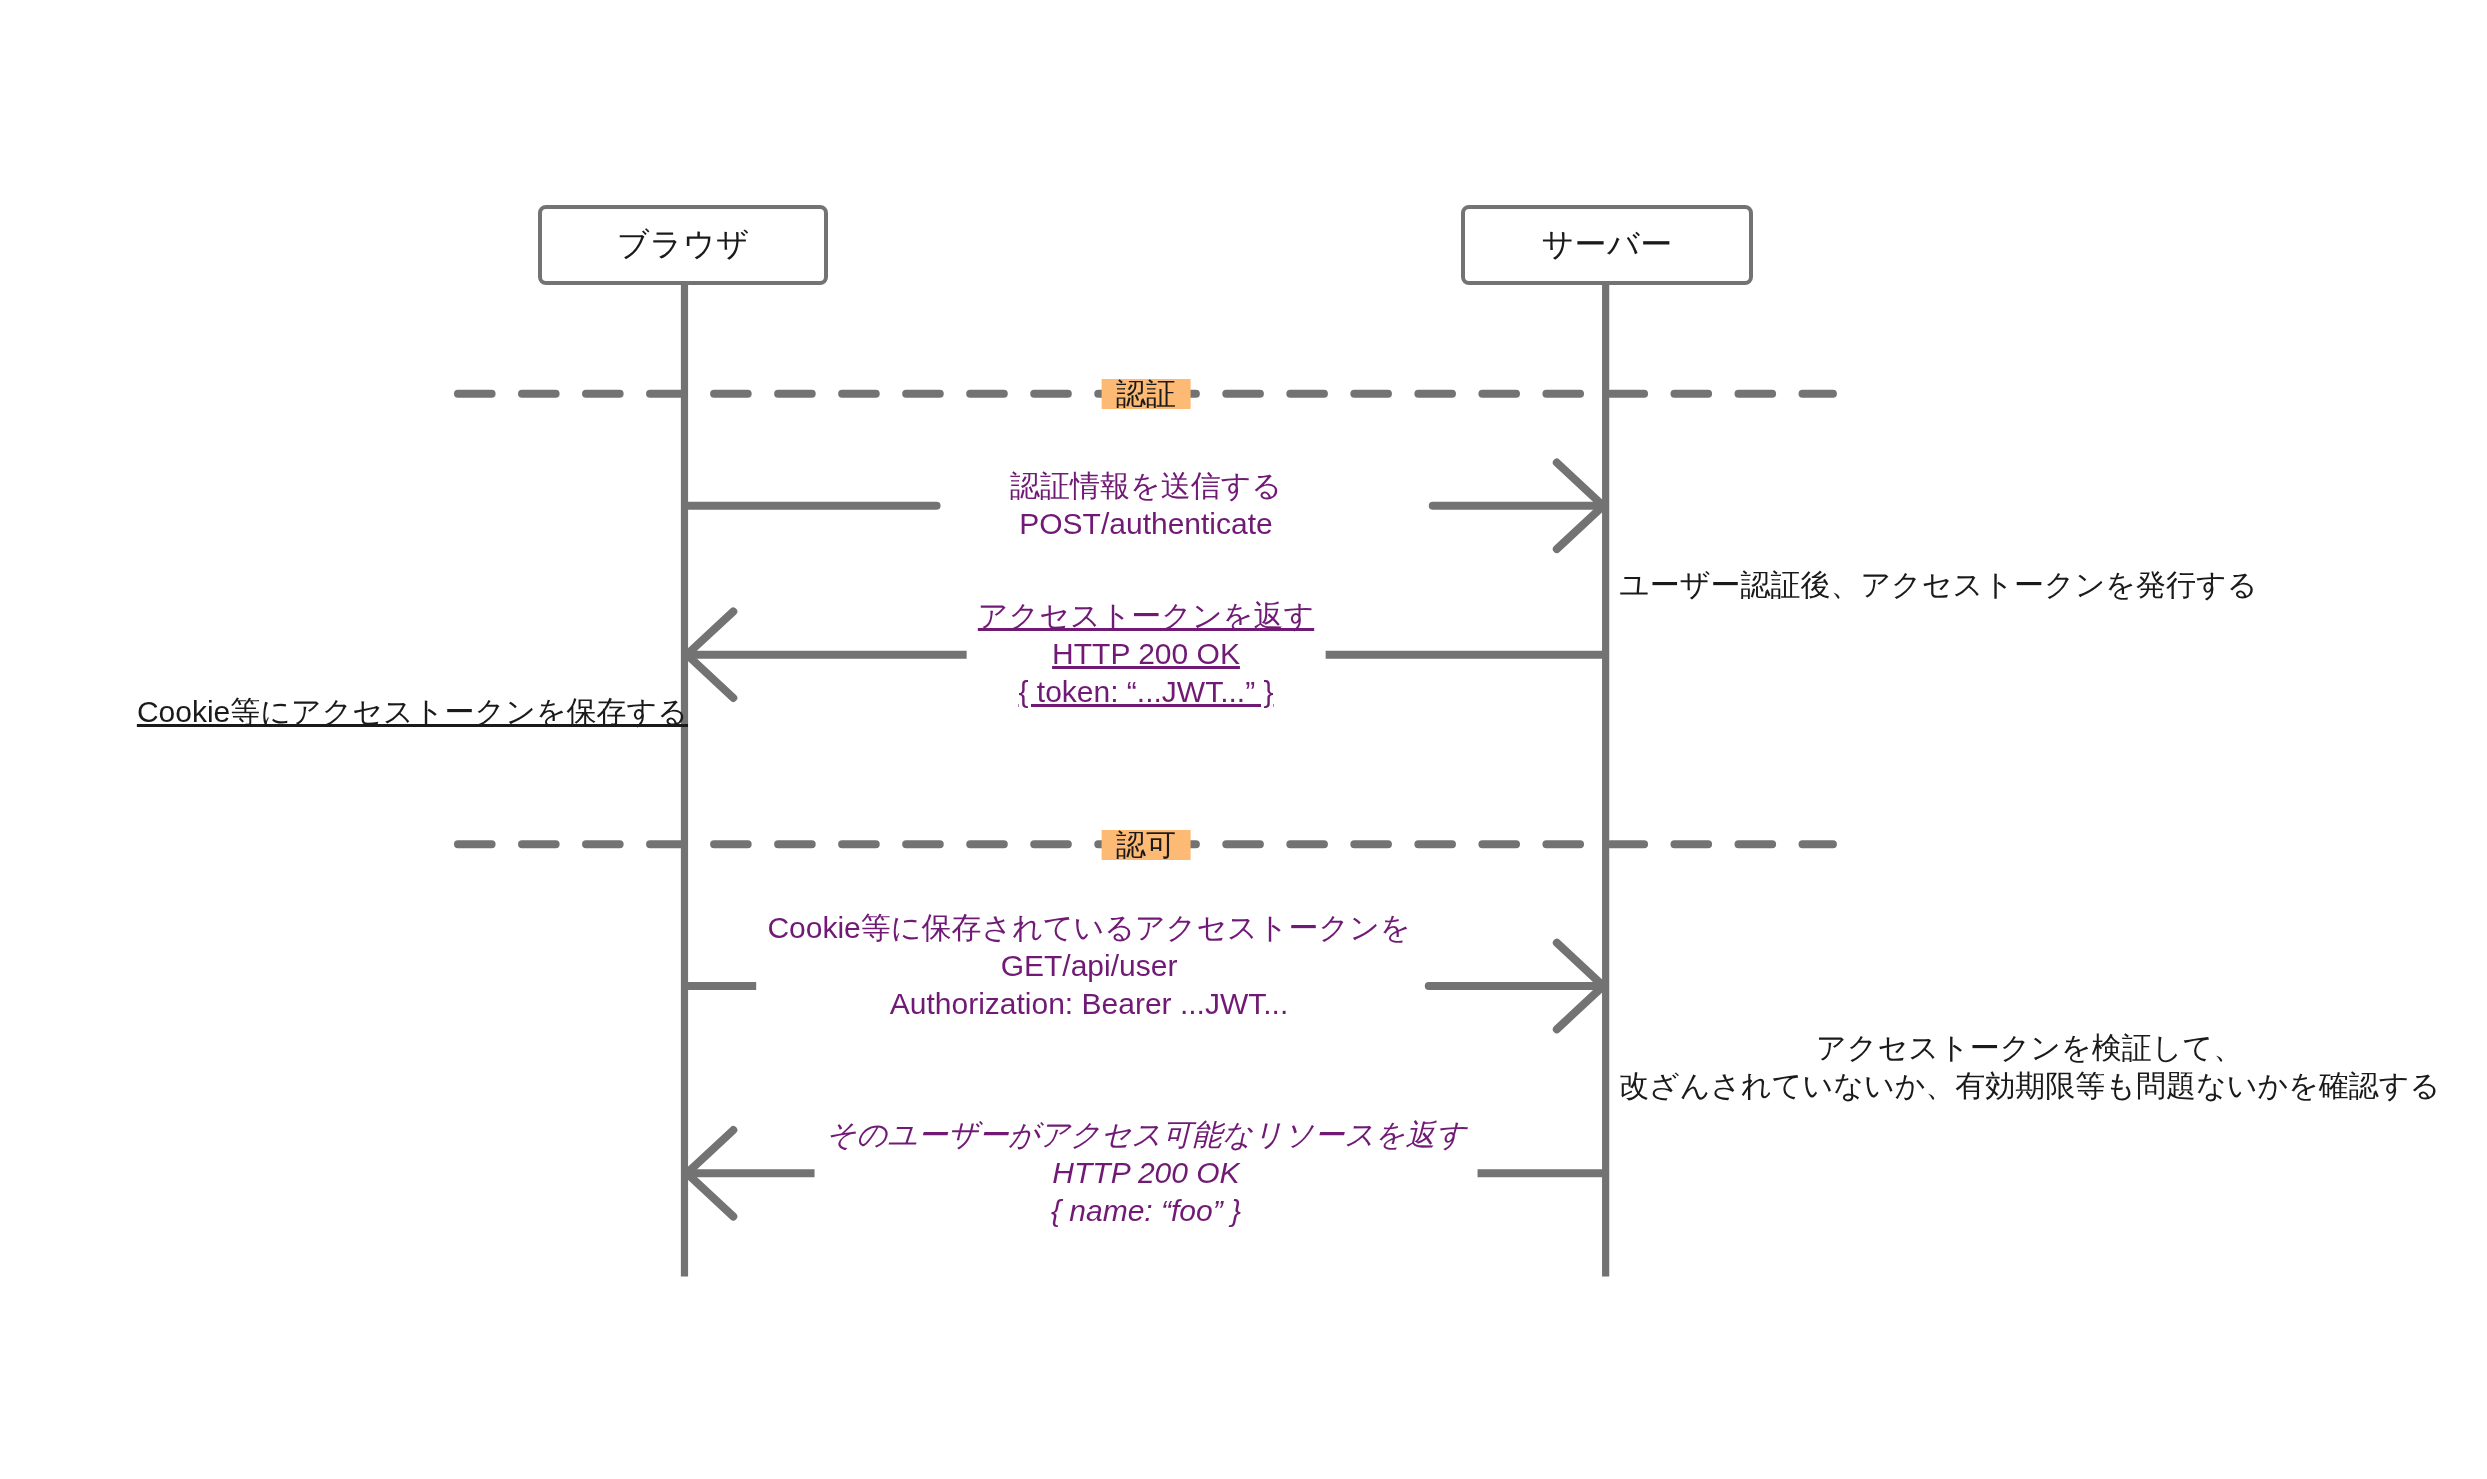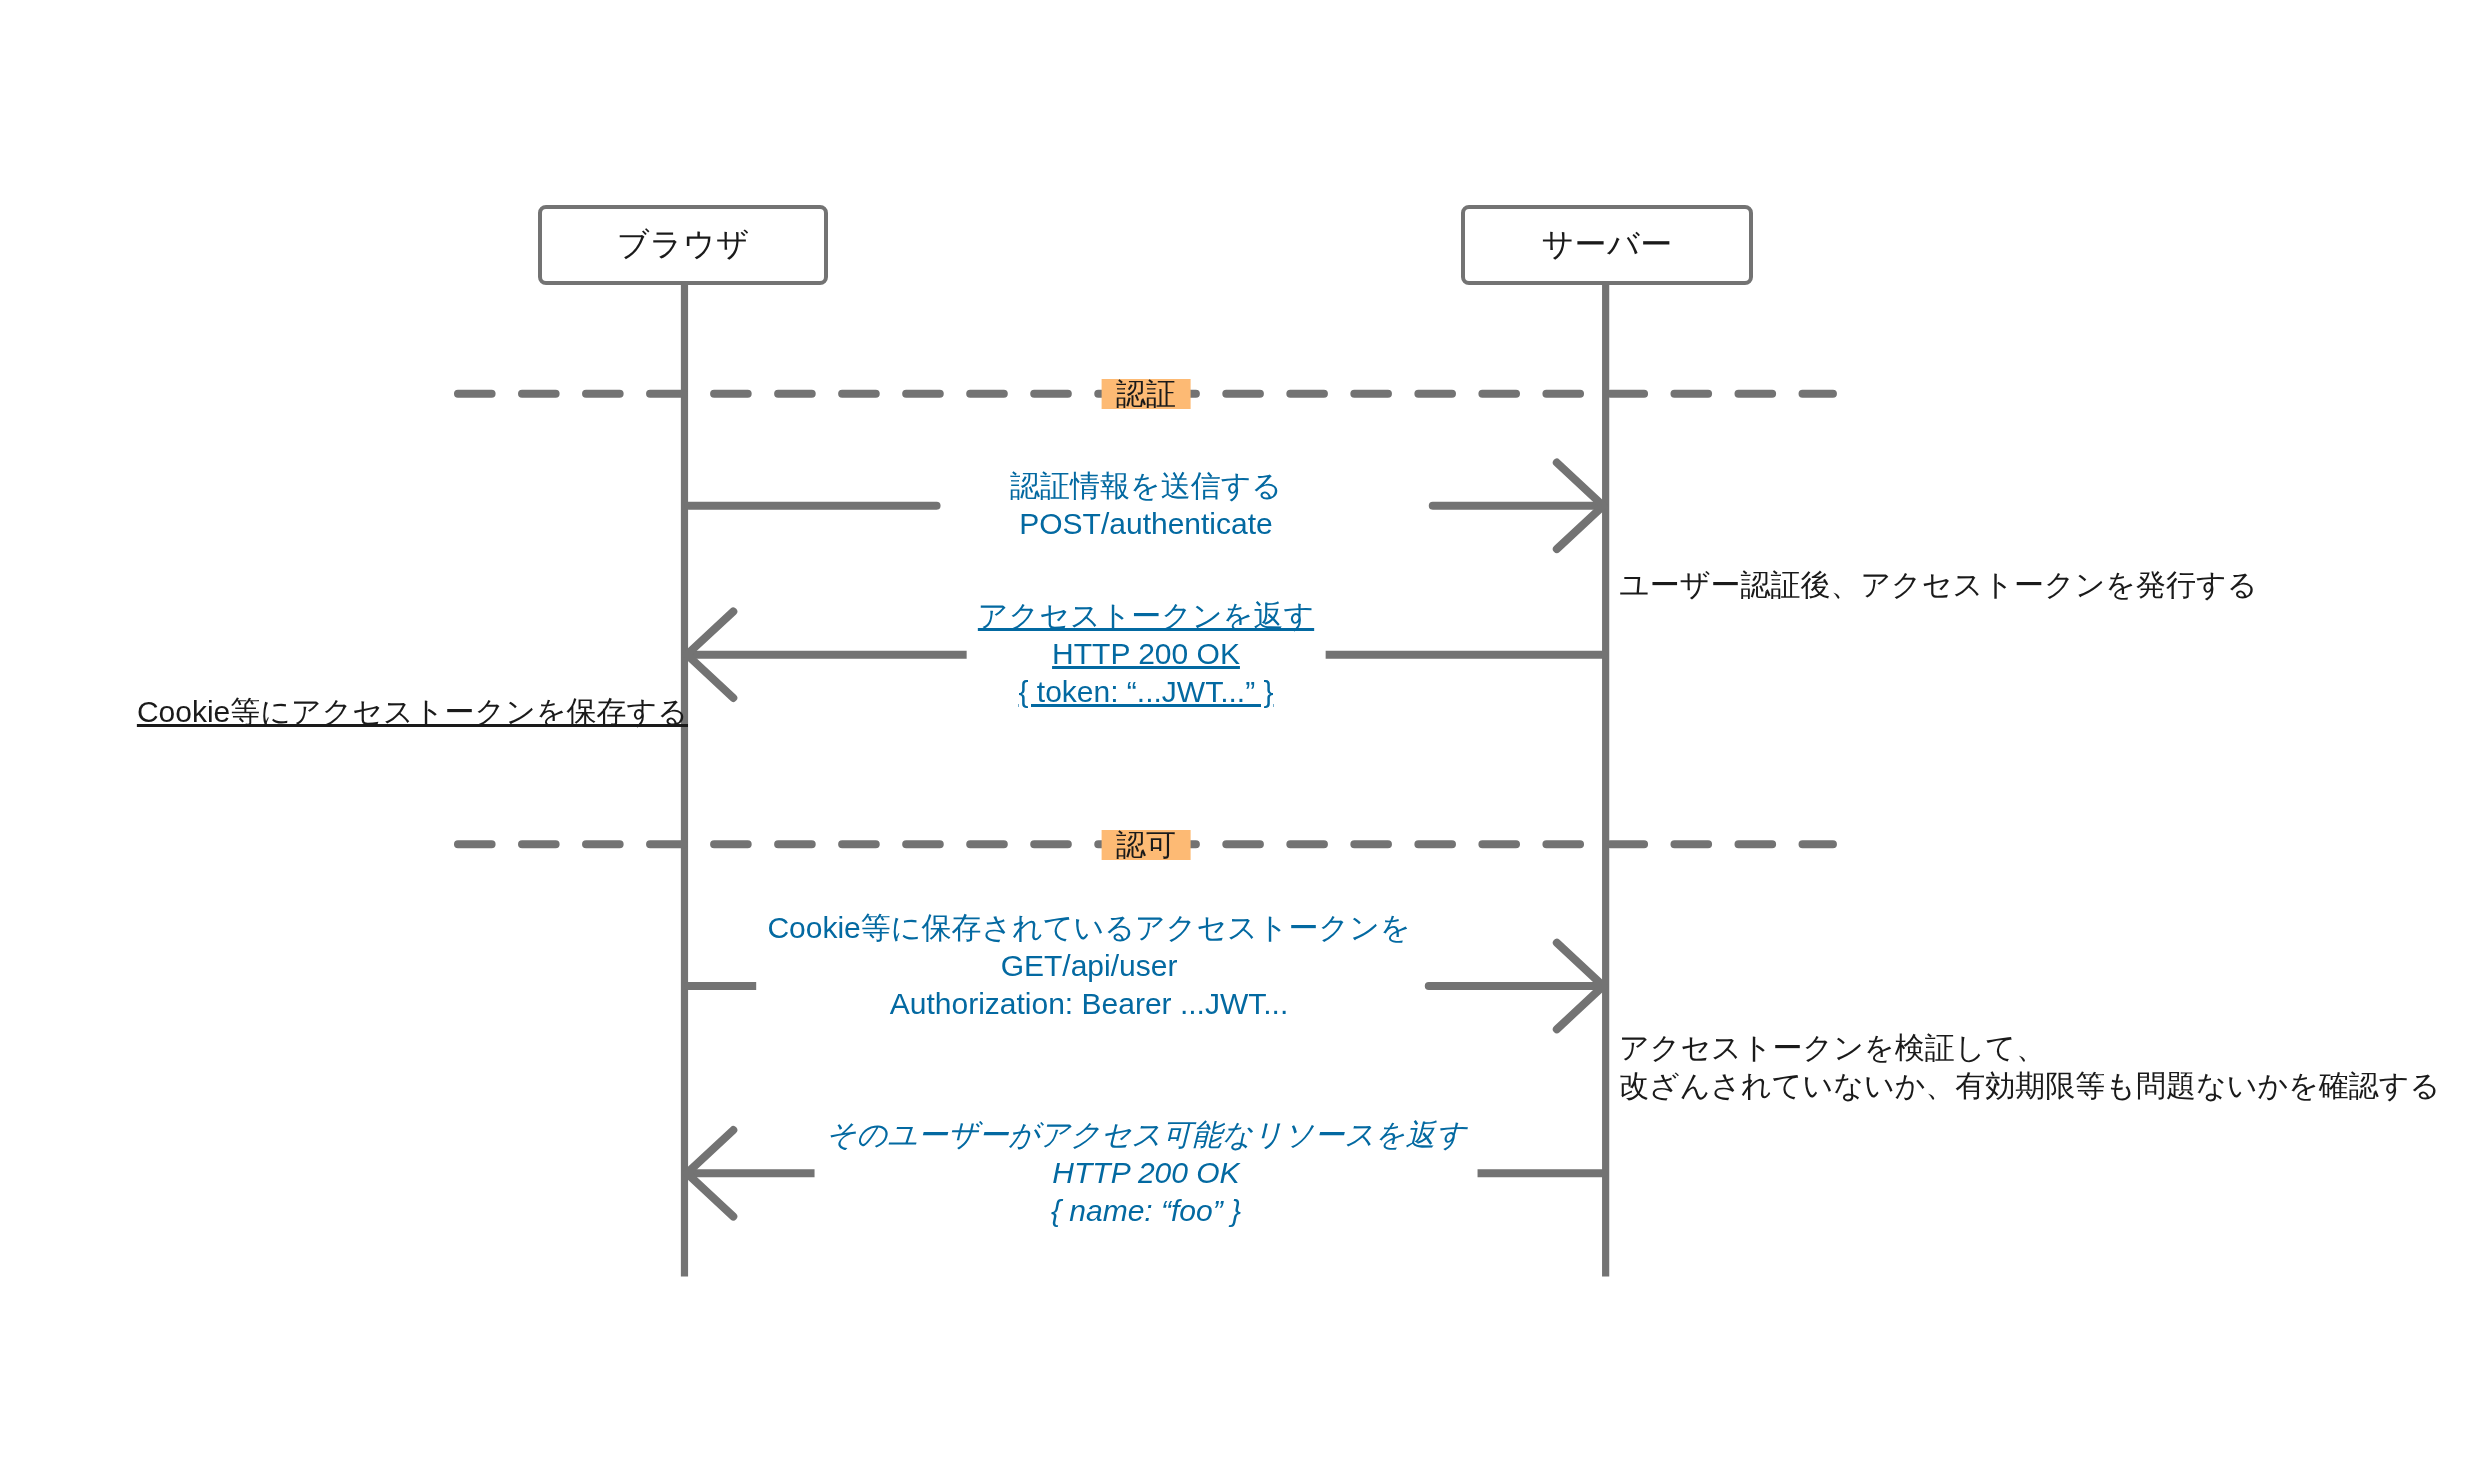--- a/index.html
+++ b/index.html
@@ -49,37 +49,38 @@
     transform: translate(-50%, -50%);
     white-space: nowrap;
     line-height: 1;
   }
   .msg-text {
     position: absolute;
     transform: translateX(-50%);
     text-align: center;
     background: #ffffff;
     padding: 0 11.2px;
-    color: #0369a1;
+    color: #701a75;
     font-size: 30px;
     line-height: 38px;
     white-space: nowrap;
   }
   .msg-text .tline {
     display: block;
   }
   .note-text {
     position: absolute;
     color: #1a1a1a;
     font-size: 30px;
     line-height: 38px;
     white-space: nowrap;
   }
   .note-text .tline {
     display: block;
+    text-align: center;
   }
   .note-right {
     text-align: left;
   }
   .note-left {
     text-align: right;
     transform: translateX(-100%);
   }
 </style>
 </head>

